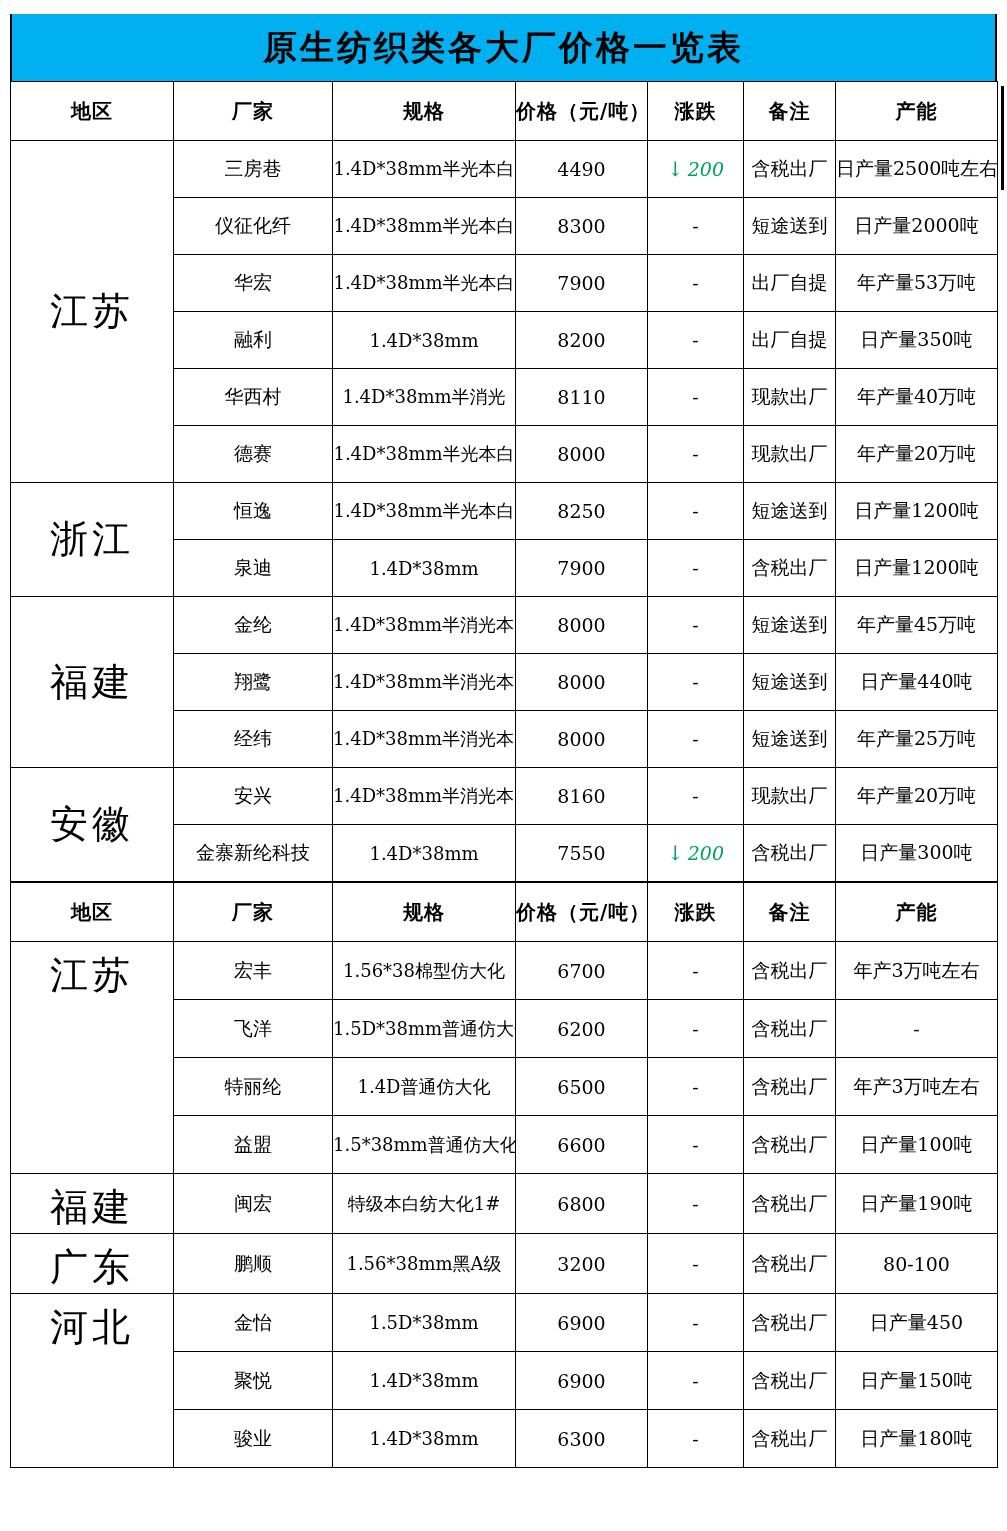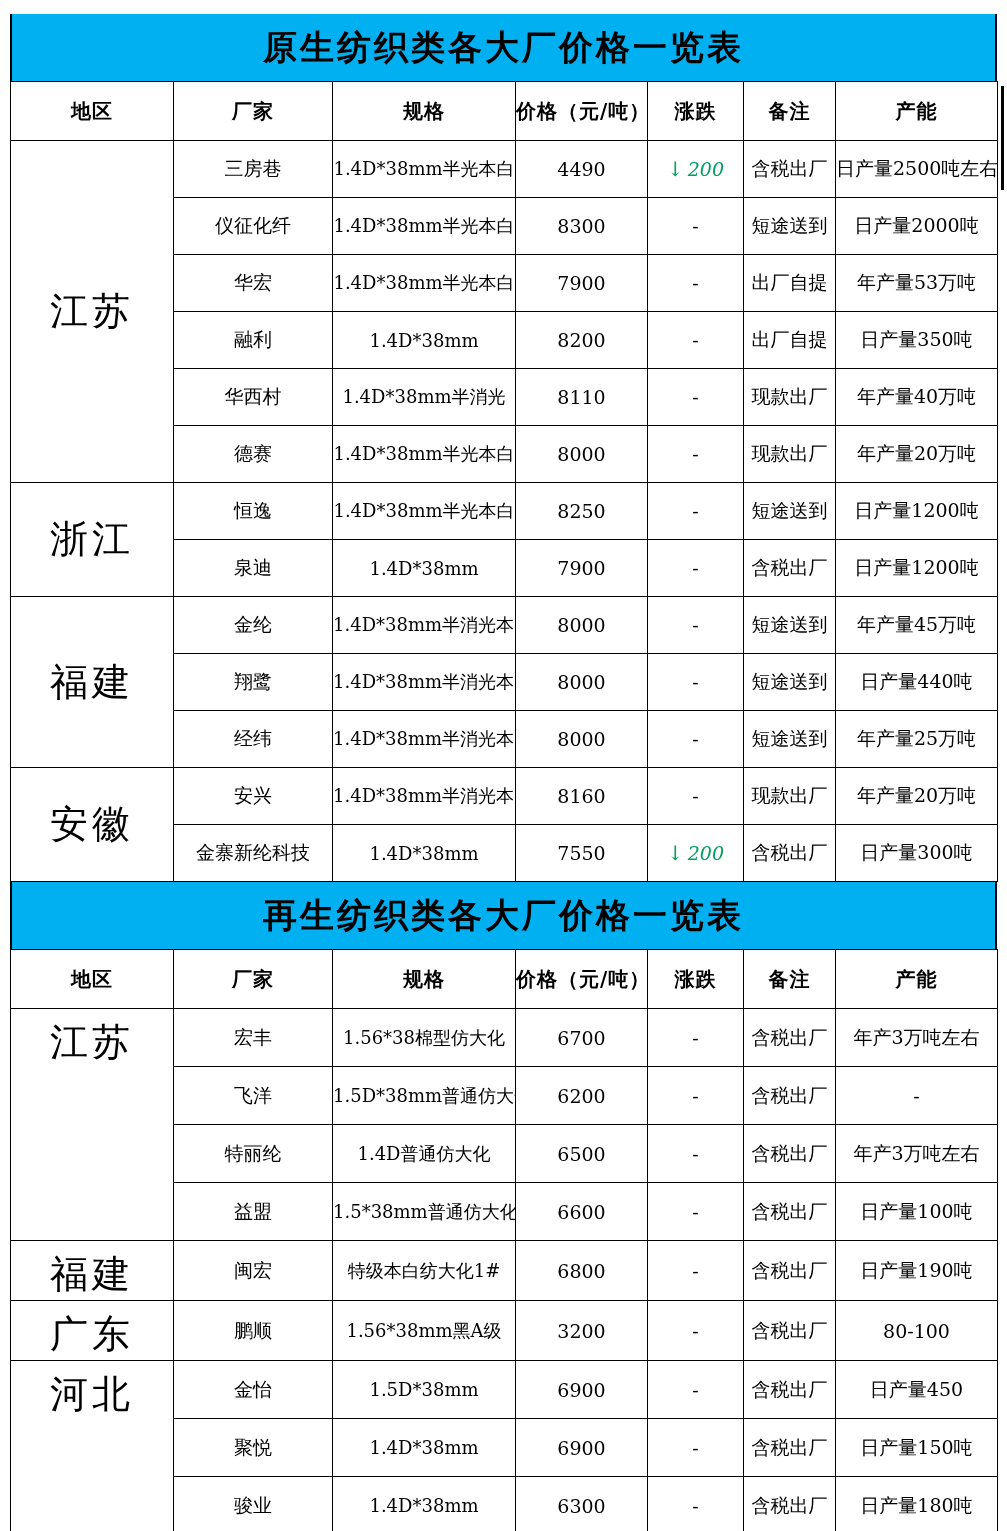--- a/index.html
+++ b/index.html
@@ -185,21 +185,20 @@
             <td class="price-cell">7550</td>
             <td class="change-cell"><span class="down"><span class="arrow">↓</span><span>200</span></span></td>
             <td class="note-cell">含税出厂</td>
             <td class="capacity-cell">日产量300吨</td>
           </tr>
         </tbody>
     </table>
   </section>
 
   <section class="price-table t2">
-    <div class="table-title">再生纺织类各大厂价格一览表</div>
     <table>
       <colgroup>
         <col style="width:163px">
           <col style="width:159px">
           <col style="width:183px">
         <col style="width:132px">
           <col style="width:96px">
           <col style="width:92px">
           <col style="width:162px">
       </colgroup>

